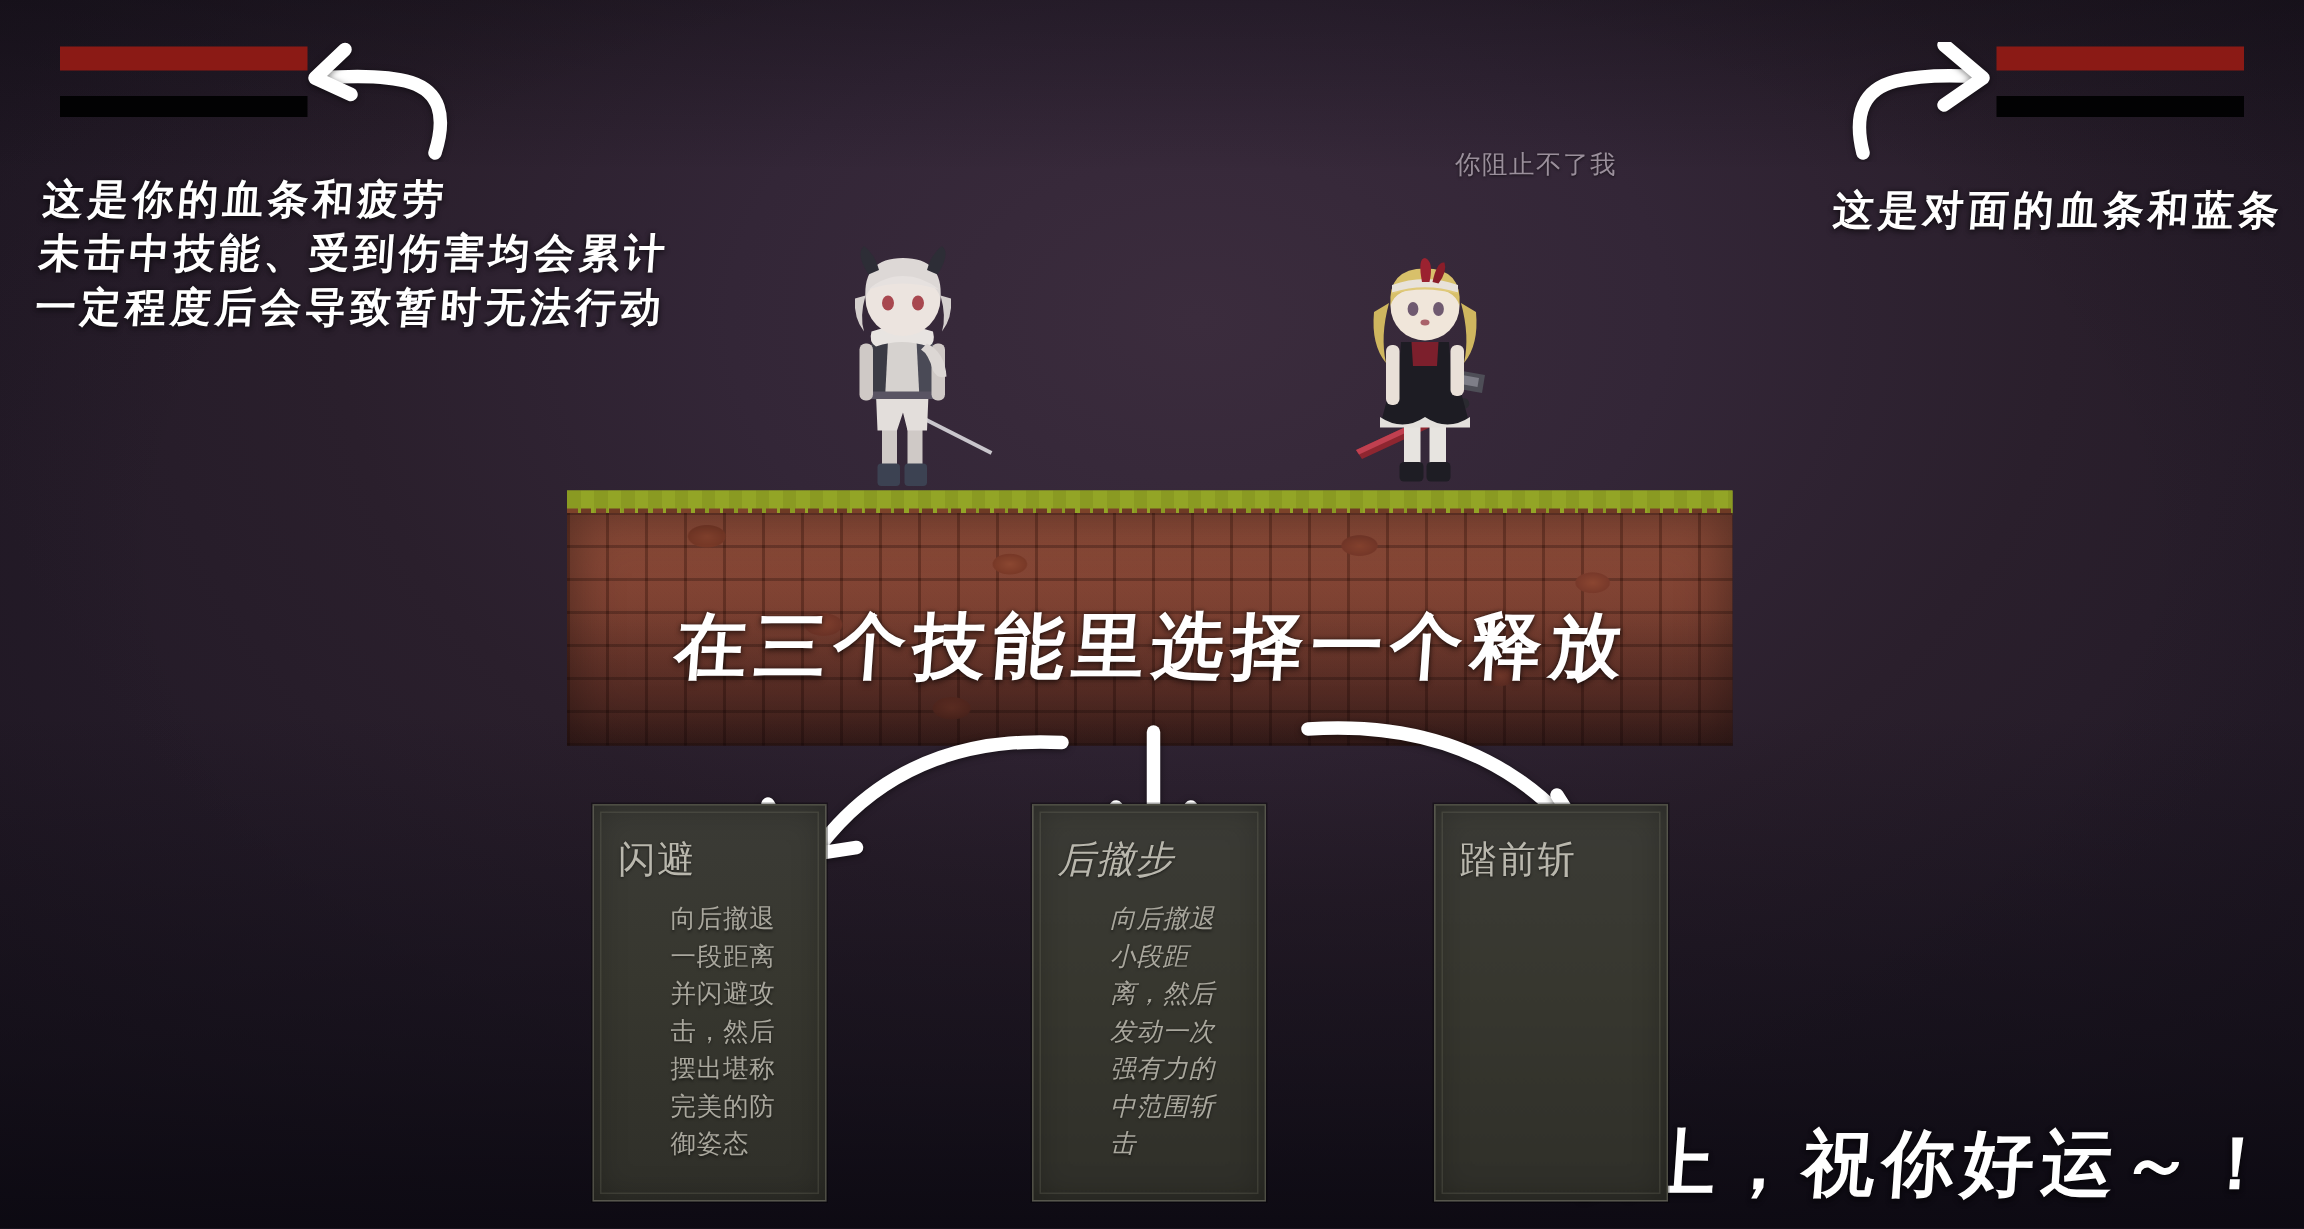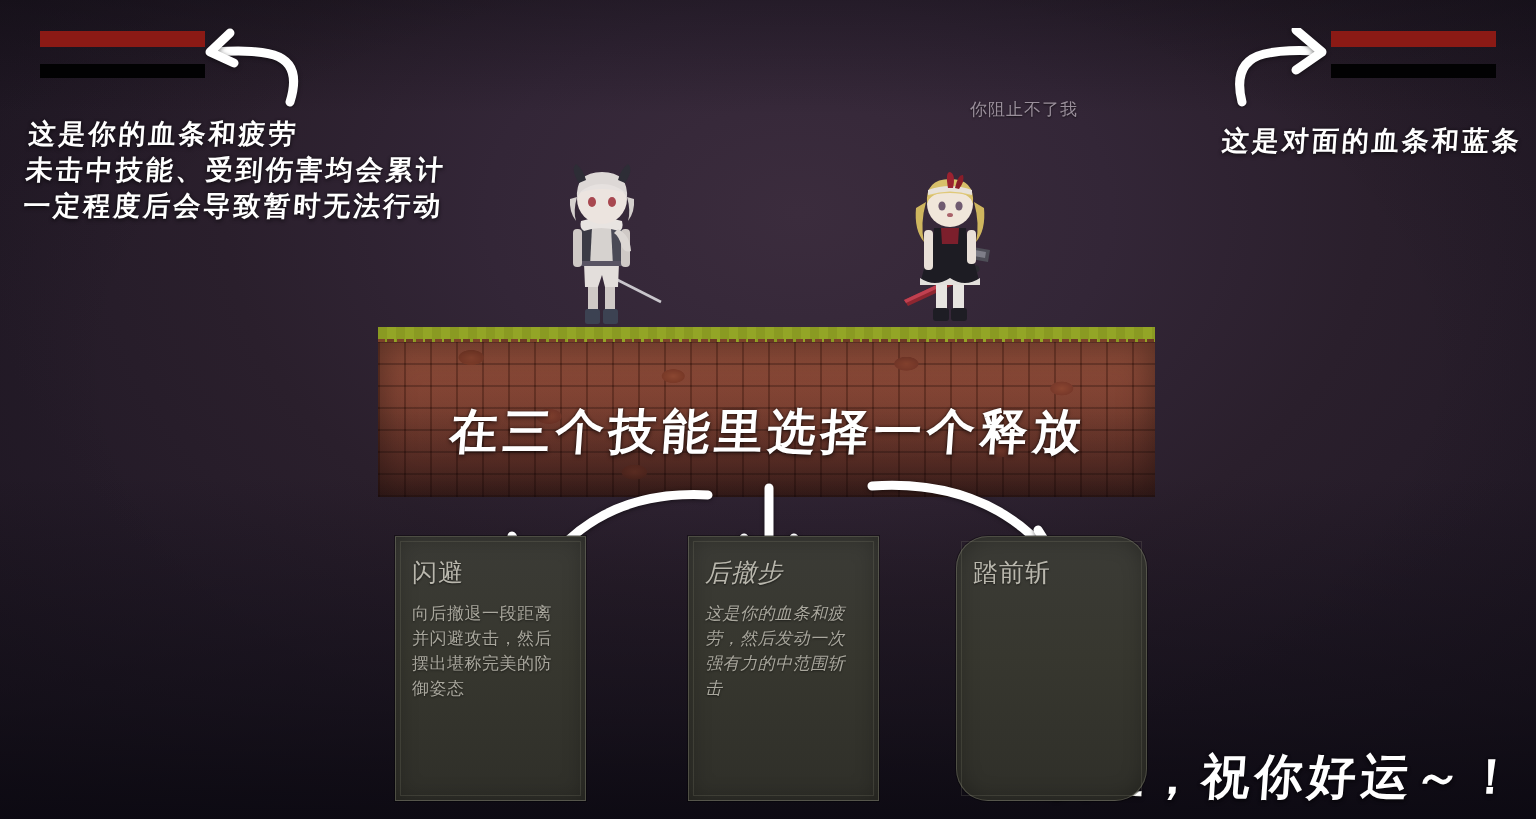--- a/index.html
+++ b/index.html
@@ -115,43 +115,44 @@
   .arrow{position:absolute;pointer-events:none;}
   .arrow path, .arrow polyline{
     fill:none;stroke:#fff;stroke-width:9;
     stroke-linecap:round;stroke-linejoin:round;
     filter:drop-shadow(0 1px 2px rgba(0,0,0,.5));
   }
 
   
   #cards{position:absolute;left:0;top:536px;width:100%;height:283px;}
   .card{
-    position:absolute;top:0;width:191px;height:265px;
+    position:absolute;top:0;width:156px;height:265px;
     background:linear-gradient(180deg,#3b3b36 0%, #37372f 45%, #2f2f29 100%);
     border:1px solid rgba(150,148,130,.30);
     box-shadow:0 0 0 1px rgba(0,0,0,.35), inset 0 0 22px rgba(0,0,0,.30);
     box-sizing:border-box;
     padding:22px 16px 0 16px;
   }
   .card:before{
     content:"";position:absolute;left:4px;right:4px;top:4px;bottom:4px;
     border:1px solid rgba(168,166,146,.16);pointer-events:none;
   }
   .card-title{
     color:#b9b7ad;font-size:25px;line-height:28px;letter-spacing:1px;
     margin-bottom:14px;
     text-shadow:0 1px 2px rgba(0,0,0,.55);
   }
   .card-desc{
     color:#a9a79d;font-size:17px;line-height:25px;letter-spacing:.5px;
     text-shadow:0 1px 2px rgba(0,0,0,.5);
+    margin-left:35px;
   }
   #card-0{left:395px;}
   #card-1{left:688px;font-style:italic;}
-  #card-2{left:956px;border-radius:32px;}
+  #card-2{left:956px;}
 </style>
 </head>
 <body>
 
 <div id="stage">
 
   <div id="platform">
     <div id="grass"></div>
     <div id="rock"></div>
   </div>
@@ -293,21 +294,21 @@
 
   <div id="cards">
 
     <div class="card" id="card-0">
       <div class="card-title">闪避</div>
       <div class="card-desc">向后撤退一段距离并闪避攻击，然后摆出堪称完美的防御姿态</div>
     </div>
 
     <div class="card" id="card-1">
       <div class="card-title">后撤步</div>
-      <div class="card-desc">这是你的血条和疲劳，然后发动一次强有力的中范围斩击</div>
+      <div class="card-desc">向后撤退小段距离，然后发动一次强有力的中范围斩击</div>
     </div>
 
     <div class="card" id="card-2">
       <div class="card-title">踏前斩</div>
     </div>
 
   </div>
 
 </div>
 

